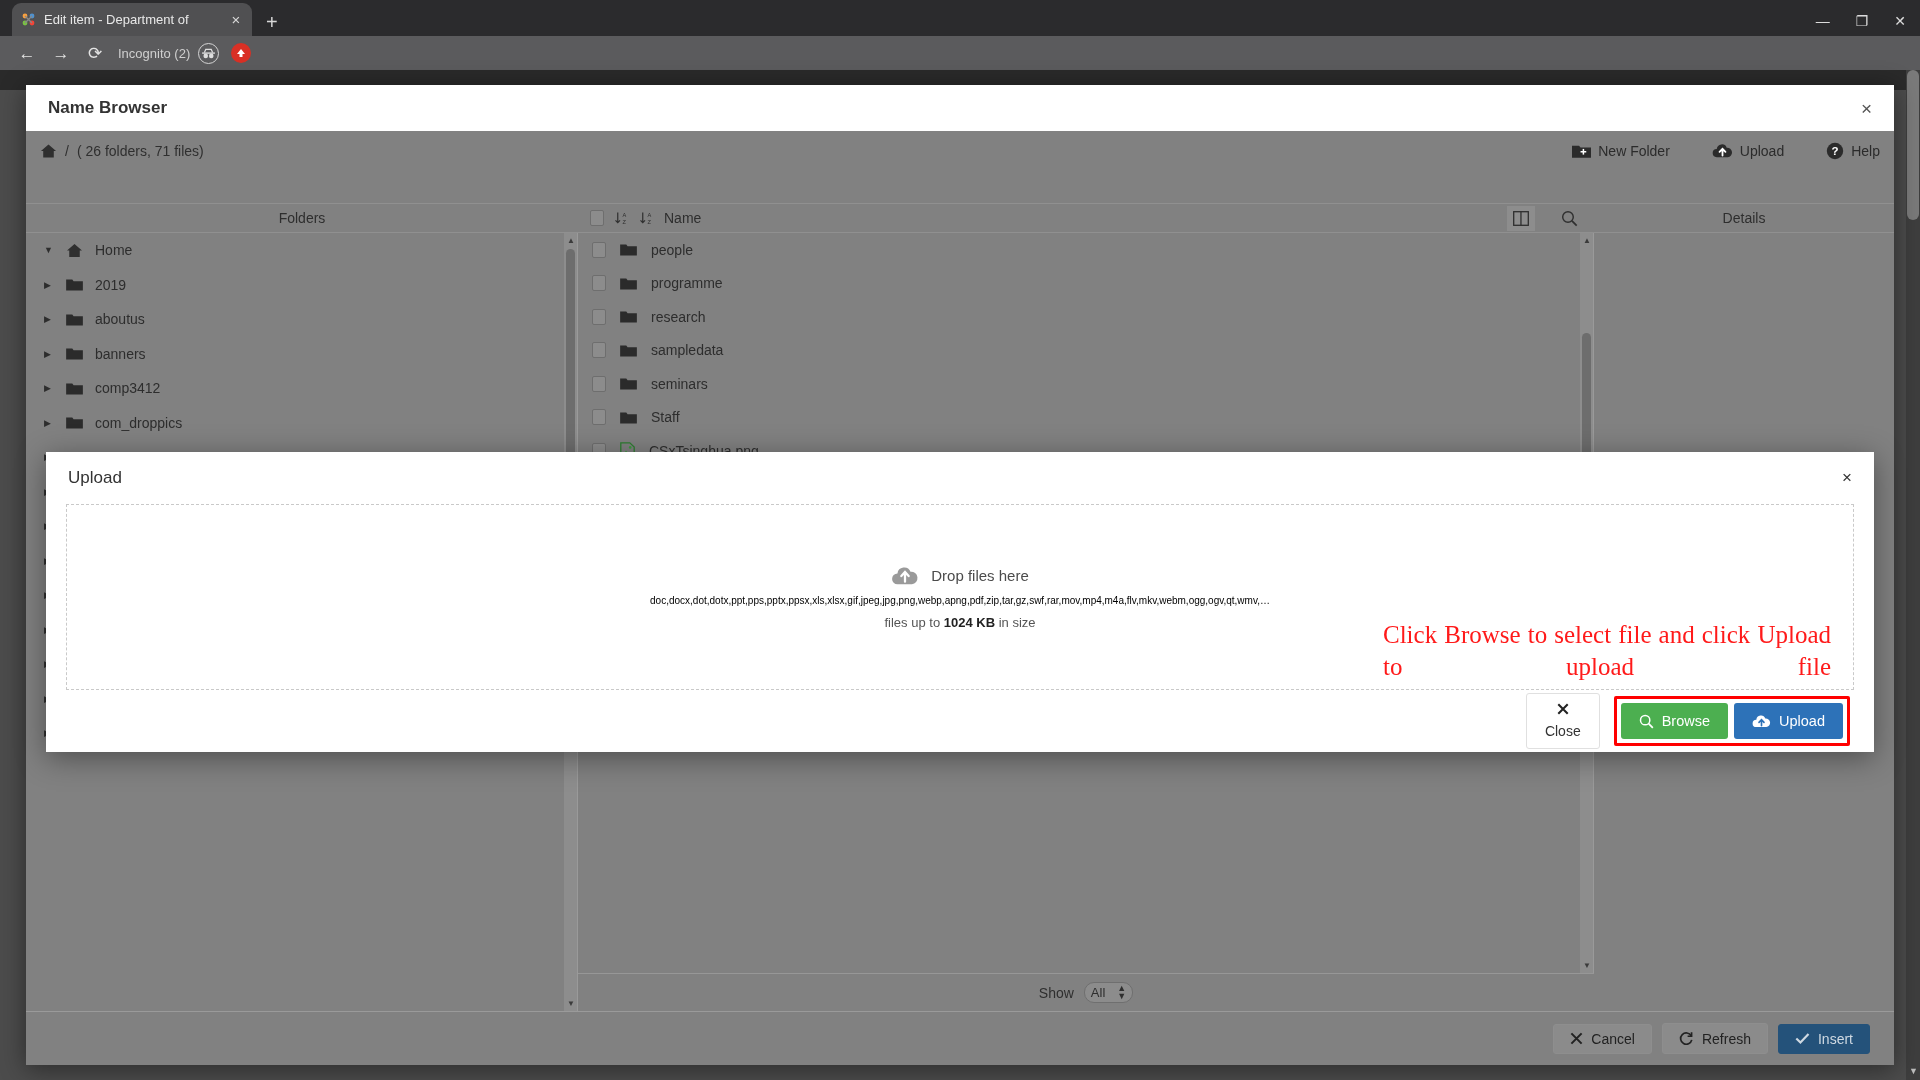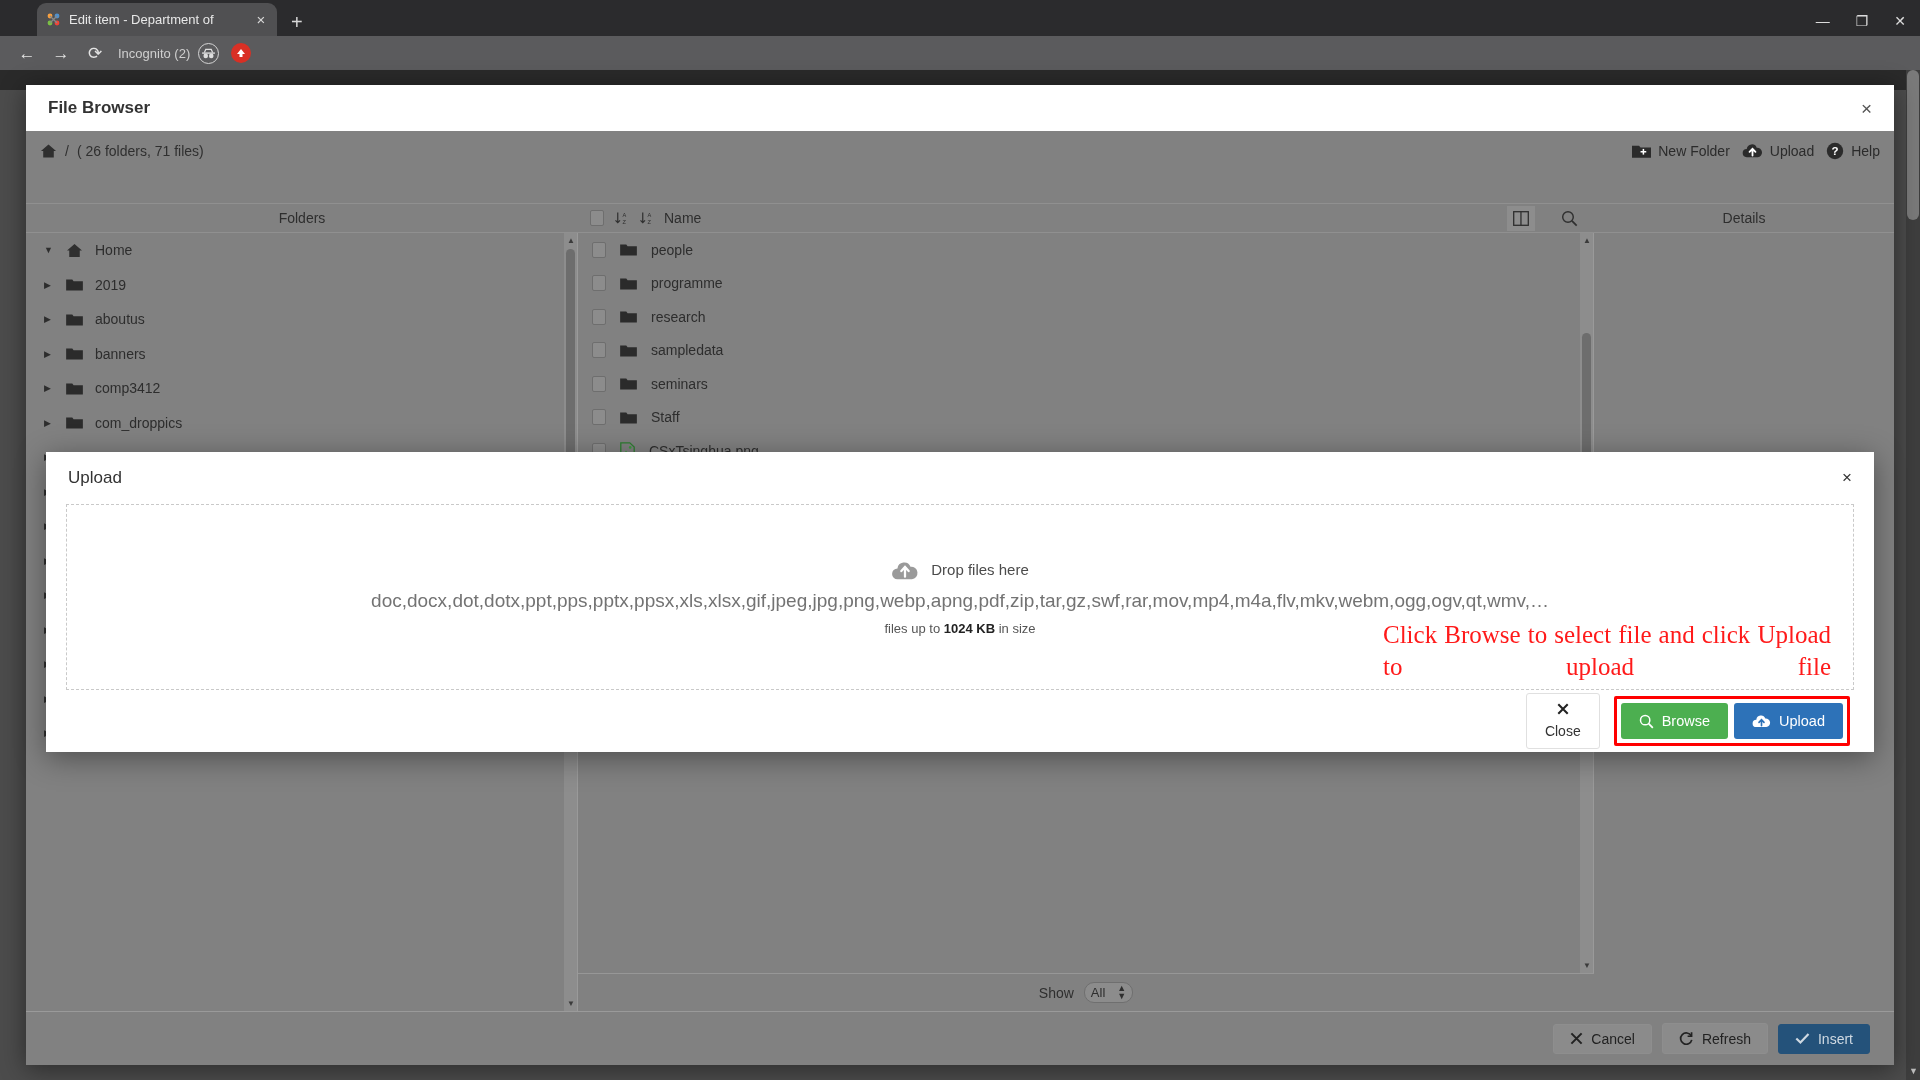--- a/index.html
+++ b/index.html
@@ -8,21 +8,21 @@
     overflow: hidden;
     font-family: "Liberation Sans", sans-serif;
     background: #ffffff;
   }
   #app { position: relative; width: 1920px; height: 1080px; }
 
   
   .browser-titlebar {
     position: absolute; top: 0; left: 0; width: 1920px; height: 36px;
     background: #2b2b2d;
-    display: flex; align-items: flex-end; padding-left: 25px;
+    display: flex; align-items: flex-end;
   }
   .tab {
     margin-left: 12px; height: 33px; width: 240px;
     background: #505052; border-radius: 9px 9px 0 0;
     display: flex; align-items: center; padding: 0 8px; gap: 7px;
   }
   .tab-favicon {
     width: 17px; height: 17px; flex: 0 0 17px; position: relative;
   }
   .tab-title {
@@ -110,21 +110,21 @@
     padding: 0 22px; justify-content: space-between; flex: 0 0 46px;
   }
   .fb-title { font-size: 17px; font-weight: bold; color: #333; }
   .fb-close { font-size: 19px; color: #555; cursor: pointer; line-height: 1; }
 
   .fb-toolbar {
     height: 40px; display: flex; align-items: center; padding: 0 14px;
     justify-content: space-between; flex: 0 0 40px; color: #2f2f2f;
   }
   .fb-breadcrumb { display: flex; align-items: center; gap: 8px; font-size: 14px; }
-  .fb-actions { display: flex; align-items: center; gap: 12px; }
+  .fb-actions { display: flex; align-items: center; gap: 42px; }
   .fb-action {
     display: flex; align-items: center; gap: 7px; font-size: 14px;
     cursor: pointer; color: #2b2b2b;
   }
 
   .fb-body { flex: 1; display: flex; padding: 0 0 0 0; min-height: 0; margin-top: 32px; }
   .col-folders { width: 552px; flex: 0 0 552px; display: flex; flex-direction: column; }
   .col-files { flex: 1; display: flex; flex-direction: column; min-width: 0; }
   .col-details { width: 300px; flex: 0 0 300px; display: flex; flex-direction: column; }
 
@@ -202,21 +202,21 @@
   .up-title { font-size: 17px; color: #333; }
   .up-close { font-size: 17px; color: #333; cursor: pointer; }
   .dropzone {
     margin: 0 20px; flex: 1; border: 1px dashed #c9c9c9;
     display: flex; flex-direction: column; align-items: center;
     justify-content: center; gap: 9px; background: #fff; position: relative;
   }
   .drop-line1 {
     display: flex; align-items: center; gap: 12px; font-size: 15px; color: #4b4b4b;
   }
-  .drop-exts { font-size: 19px; color: #737373; }
+  .drop-exts { font-size: 10px; color: #000000; }
   .drop-size { font-size: 13px; color: #555; }
   .drop-size b { color: #222; }
   .annotation {
     position: absolute; right: 22px; bottom: 6px; width: 448px;
     font-family: "Liberation Serif", serif; color: #ff1a1a; font-size: 25px;
     line-height: 1.28; text-align: justify; text-align-last: justify;
   }
   .up-footer {
     height: 62px; flex: 0 0 62px; display: flex; align-items: center;
     justify-content: flex-end; padding-right: 24px; gap: 0;
@@ -293,21 +293,21 @@
   <div class="page-dark-strip"></div>
   <div class="right-scrollbar">
     <div class="thumb"></div>
     <span class="rs-arrow" style="bottom:4px;">▼</span>
   </div>
   <div class="bottom-status"></div>
 
   <div class="fb-modal">
 
     <div class="fb-header">
-      <span class="fb-title">File Browser</span>
+      <span class="fb-title">Name Browser</span>
       <span class="fb-close">×</span>
     </div>
 
     <div class="fb-toolbar">
       <div class="fb-breadcrumb">
         <span class="ico">
           <svg width="17" height="16" viewBox="0 0 18 16">
             <path d="M9 1 L17 8 H14.6 V15 H3.4 V8 H1 Z" fill="#2f2f2f"></path>
           </svg>
         </span>

